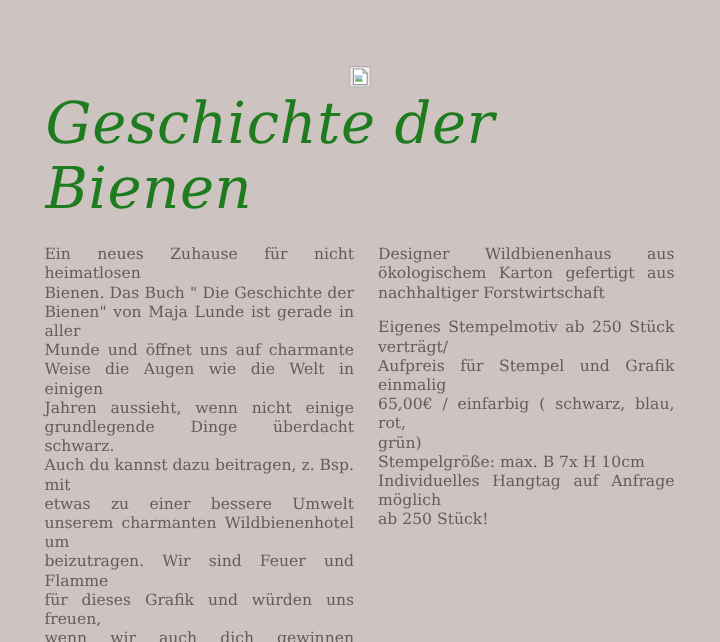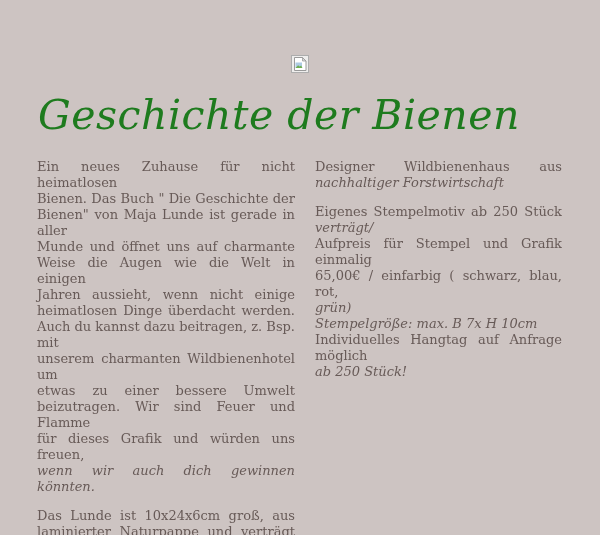--- a/index.html
+++ b/index.html
@@ -22,22 +22,22 @@
   .icon-row{
     padding-top:55px;
     text-align:center;
     line-height:0;
   }
   .broken-img{
     display:inline-block;
     width:18px;height:18px;
   }
   h1.page-title{
-    margin:20px 0 0 38px;
-    font-size:41px;
+    margin:4px 0 0 38px;
+    font-size:48px;
     line-height:1.12;
     font-weight:normal;
     font-style:italic;
     color:var(--heading);
     letter-spacing:0.5px;
   }
   .cols{
     display:flex;
     margin-top:20px;
     padding:0 38px 0 37px;
@@ -52,21 +52,20 @@
   .col-right{width:247px;}
   .para{margin:0 0 13px 0;}
   .para:last-child{margin-bottom:0;}
   .line{
     text-align:justify;
     text-align-last:justify;
     white-space:normal;
   }
   .line.nj{
     text-align-last:left;
-    font-style:italic;
   }
 </style>
 </head>
 <body>
 
 <div class="page">
 
   <div class="icon-row">
     <span class="broken-img">
       <svg width="18" height="18" viewBox="0 0 18 18" aria-hidden="true">
@@ -83,36 +82,37 @@
 
   <div class="cols">
     <div class="col col-left">
         <div class="para">
           <div class="line">Ein neues Zuhause für nicht heimatlosen</div>
           <div class="line">Bienen. Das Buch " Die Geschichte der</div>
           <div class="line">Bienen" von Maja Lunde ist gerade in aller</div>
           <div class="line">Munde und öffnet uns auf charmante</div>
           <div class="line">Weise die Augen wie die Welt in einigen</div>
           <div class="line">Jahren aussieht, wenn nicht einige</div>
-          <div class="line">heimatlosen Dinge überdacht werden.</div>
+          <div class="line">grundlegende Dinge überdacht schwarz.</div>
           <div class="line">Auch du kannst dazu beitragen, z. Bsp. mit</div>
+          <div class="line">etwas zu einer bessere Umwelt</div>
           <div class="line">unserem charmanten Wildbienenhotel um</div>
-          <div class="line">etwas zu einer bessere Umwelt</div>
           <div class="line">beizutragen. Wir sind Feuer und Flamme</div>
           <div class="line">für dieses Grafik und würden uns freuen,</div>
           <div class="line nj">wenn wir auch dich gewinnen könnten.</div>
         </div>
         <div class="para">
           <div class="line">Das Lunde ist 10x24x6cm groß, aus</div>
           <div class="line">laminierter Naturpappe und verträgt auch</div>
         </div>
       </div>
     <div class="col col-right">
         <div class="para">
           <div class="line">Designer Wildbienenhaus aus</div>
+          <div class="line">ökologischem Karton gefertigt aus</div>
           <div class="line nj">nachhaltiger Forstwirtschaft</div>
         </div>
         <div class="para">
           <div class="line">Eigenes Stempelmotiv ab 250 Stück</div>
           <div class="line nj">verträgt/</div>
           <div class="line">Aufpreis für Stempel und Grafik einmalig</div>
           <div class="line">65,00€ / einfarbig ( schwarz, blau, rot,</div>
           <div class="line nj">grün)</div>
           <div class="line nj">Stempelgröße: max. B 7x H 10cm</div>
           <div class="line">Individuelles Hangtag auf Anfrage möglich</div>

